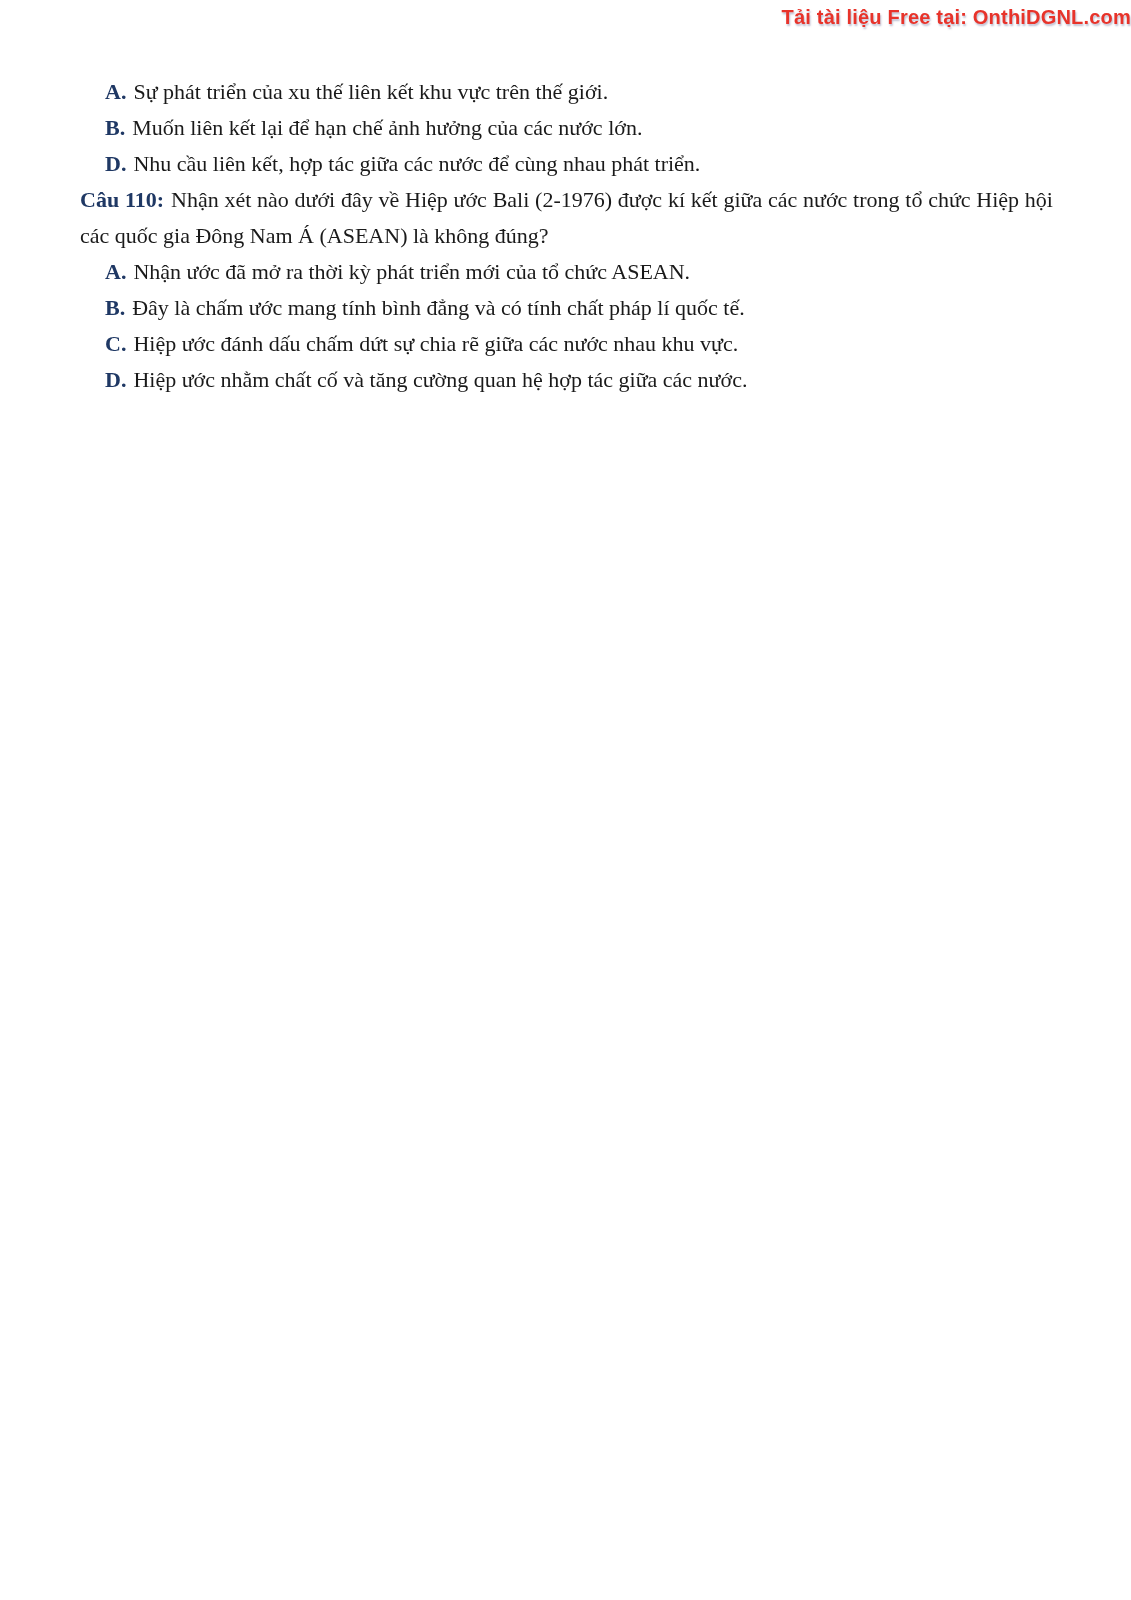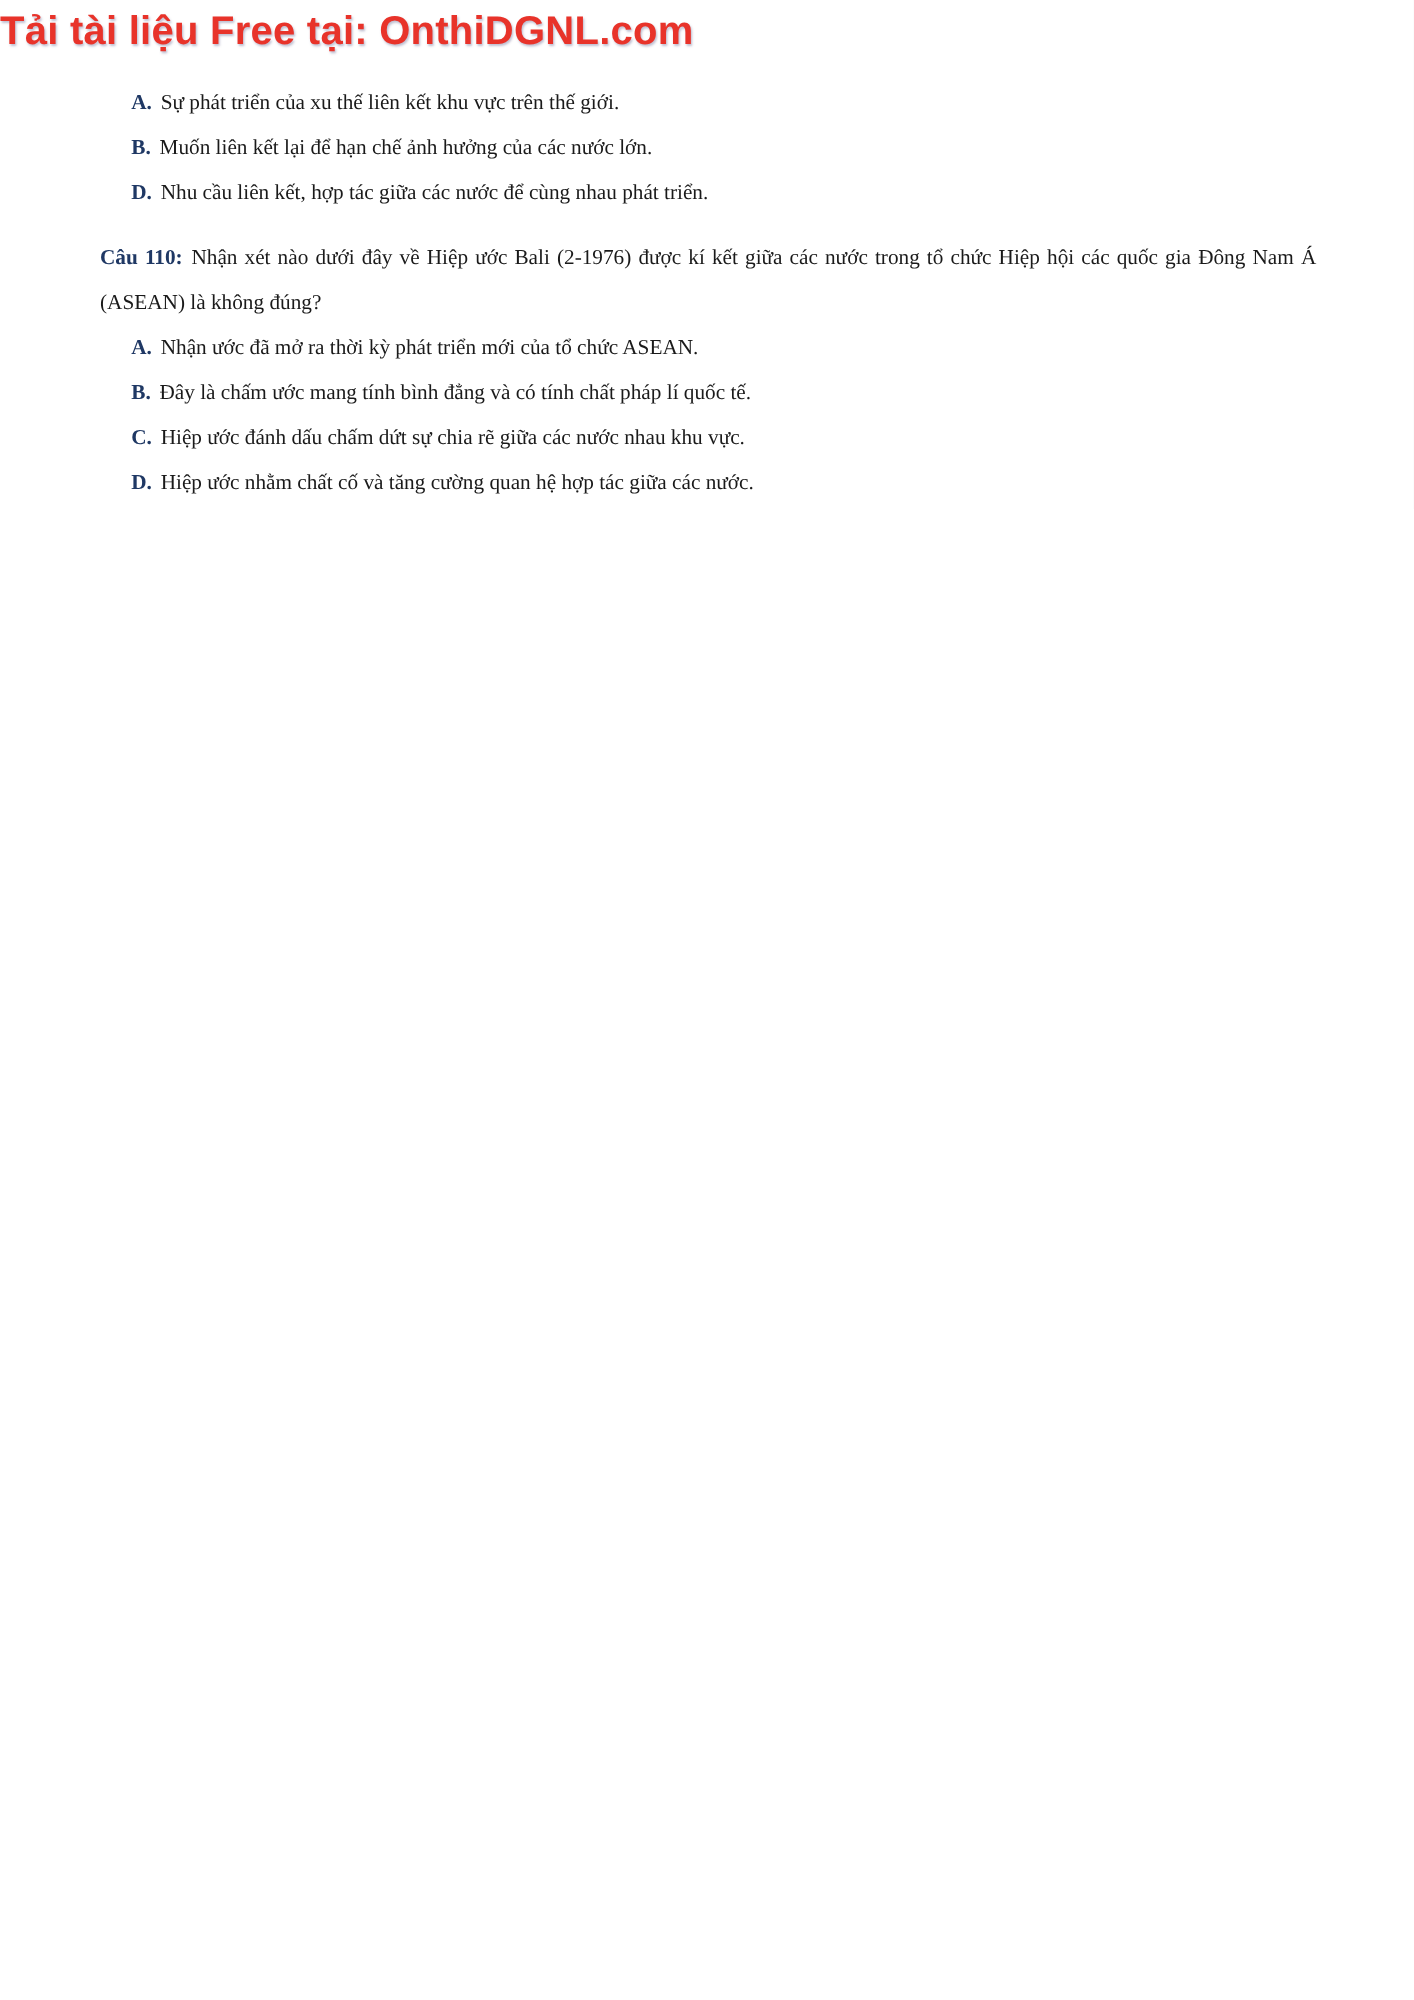--- a/index.html
+++ b/index.html
@@ -21,48 +21,47 @@
     width: 1131px;
     height: 1600px;
     background: var(--page-bg);
     overflow: hidden;
   }
   .watermark-header {
     position: absolute;
     top: 6px;
     left: 0;
     width: 100%;
-    text-align: left;
+    text-align: right;
     font-family: "Liberation Sans", sans-serif;
     font-weight: bold;
-    font-size: 32px;
+    font-size: 20px;
     letter-spacing: 0.2px;
     color: var(--header);
     text-shadow: 1px 2px 2px rgba(110, 110, 150, 0.45);
   }
   .content {
     position: absolute;
-    top: 64px;
+    top: 74px;
     left: 80px;
     width: 973px;
-    font-size: 17px;
+    font-size: 22px;
     line-height: 36px;
     color: var(--text);
   }
   .option-line {
     padding-left: 25px;
   }
   .option-label {
     font-weight: bold;
     color: var(--accent);
     margin-right: 7px;
   }
   .question-paragraph {
     text-align: justify;
-    margin-top: 16px;
   }
   .question-label {
     font-weight: bold;
     color: var(--accent);
     margin-right: 7px;
   }
 </style>
 </head>
 <body>
 

